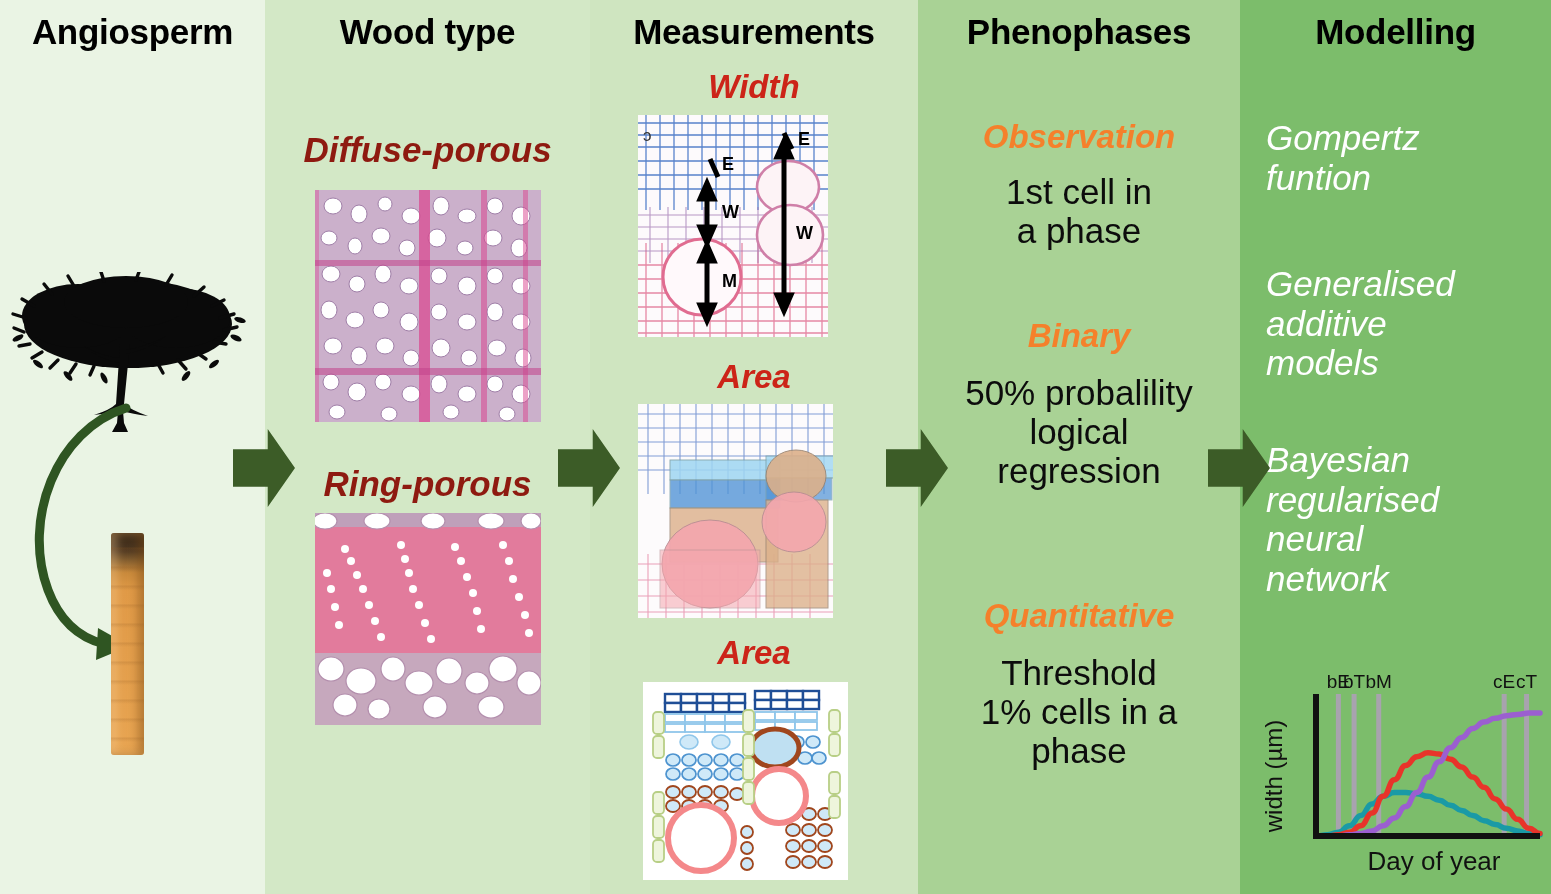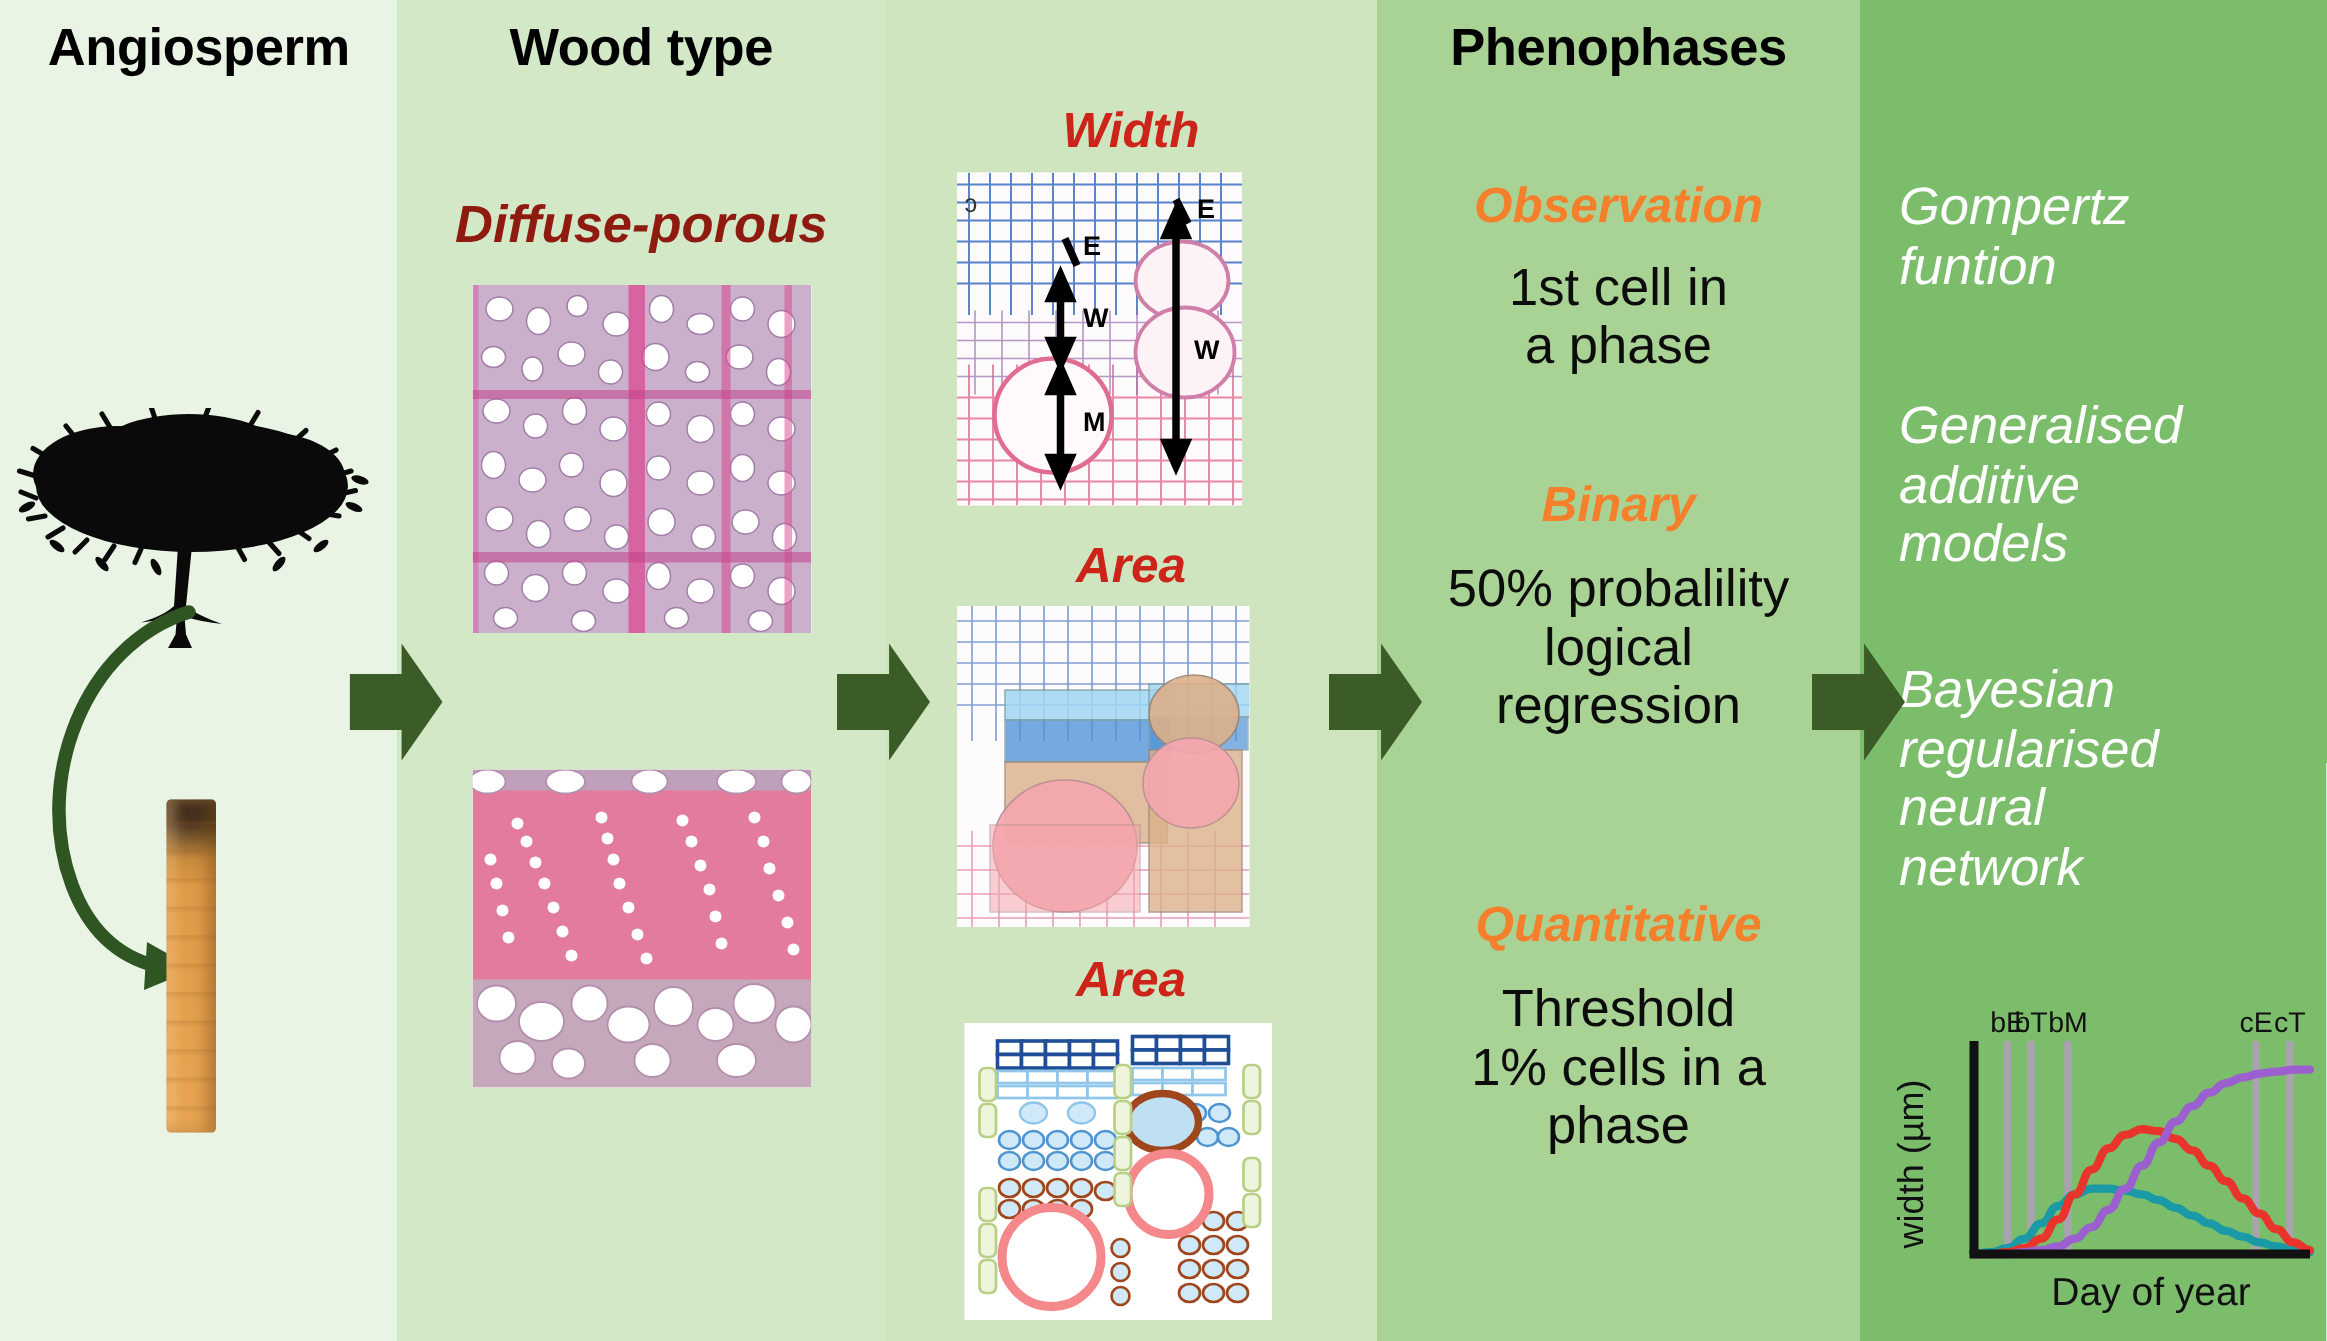--- a/index.html
+++ b/index.html
@@ -219,20 +219,21 @@
         <rect x="104" y="0" width="11" height="232" fill="#d9468f" opacity=".72"></rect>
         <rect x="166" y="0" width="6" height="232" fill="#d9468f" opacity=".55"></rect>
         <rect x="208" y="0" width="5" height="232" fill="#d9468f" opacity=".5"></rect>
         <rect x="0" y="0" width="4" height="232" fill="#d9468f" opacity=".4"></rect>
 
         <rect x="0" y="70" width="226" height="6" fill="#c2428a" opacity=".55"></rect>
         <rect x="0" y="178" width="226" height="7" fill="#c2428a" opacity=".55"></rect>
       </svg>
     </div>
 
+    <div class="sub-label lbl-wood" style="top: 464px; white-space: pre-line;">Ring-porous</div>
 
     <div class="figure-box" style="left:50px;top:513px;width:226px;height:212px;">
       <svg viewBox="0 0 226 212" width="226" height="212" aria-hidden="true">
         <rect width="226" height="212" fill="#e27b9c"></rect>
         <rect y="140" width="226" height="72" fill="#c6a8bd"></rect>
         <rect y="0" width="226" height="14" fill="#bfa0ba"></rect>
 
         <g fill="#ffffff">
           <g>
             <ellipse cx="30" cy="36" rx="4" ry="4"></ellipse>
@@ -295,20 +296,21 @@
             <ellipse cx="176" cy="8" rx="13" ry="8"></ellipse>
           <ellipse cx="216" cy="8" rx="10" ry="8"></ellipse>
         </g>
       </svg>
     </div>
 
     <div class="block-arrow" style="left: -32px; top: 429px; background: rgb(60, 92, 39);"></div>
   </div>
 
   <div class="col col-3" style="background: rgb(207, 229, 192);">
+    <div class="col-title" style="white-space: pre-line;">Measurements</div>
 
     <div class="sub-label lbl-meas" style="top: 68px; white-space: pre-line;">Width</div>
 
     <div class="figure-box" style="left:48px;top:115px;width:190px;height:222px;">
       <svg viewBox="0 0 190 222" width="190" height="222" aria-hidden="true">
         <rect width="190" height="222" fill="#fdfafc"></rect>
 
         <g stroke="#3d6fc4" stroke-width="1.3" fill="none" opacity=".85">
           <path d="M0 8 H190 M0 20 H190 M0 32 H190 M0 46 H190 M0 60 H190 M0 74 H190"></path>
           <path d="M8 0 V95 M22 0 V95 M36 0 V95 M50 0 V95 M64 0 V95 M78 0 V95
@@ -524,20 +526,21 @@
 
     <div class="sub-label lbl-pheno" style="top: 597px; white-space: pre-line;">Quantitative</div>
     <div class="pheno-body" style="top: 653px; white-space: pre-line;">Threshold
 1%  cells in a
 phase</div>
 
     <div class="block-arrow" style="left: -32px; top: 429px; background: rgb(60, 92, 39);"></div>
   </div>
 
   <div class="col col-5" style="background: rgb(124, 189, 107);">
+    <div class="col-title" style="white-space: pre-line;">Modelling</div>
 
     <div class="model-text" style="top: 264px; white-space: pre-line;">Generalised
 additive
 models</div>
 
     <div class="model-text" style="top: 118px; white-space: pre-line;">Gompertz
 funtion</div>
 
     <div class="model-text" style="top: 440px; white-space: pre-line;">Bayesian
 regularised

